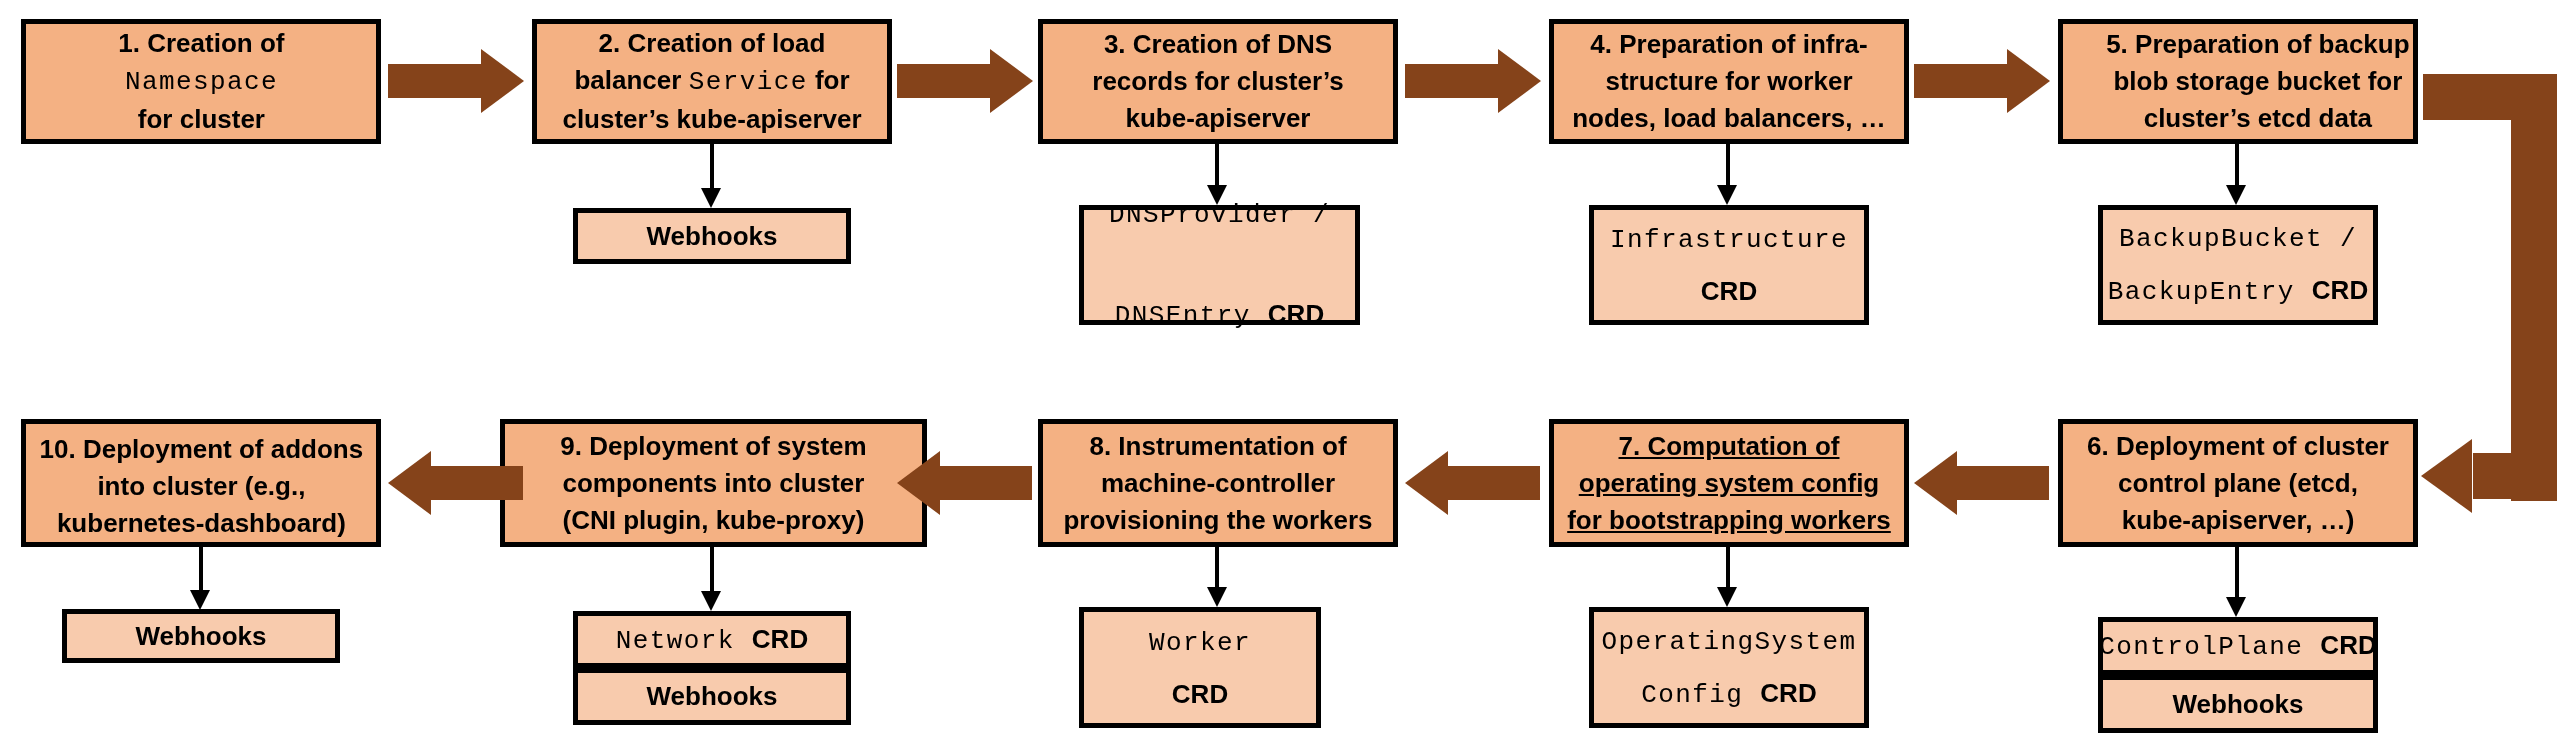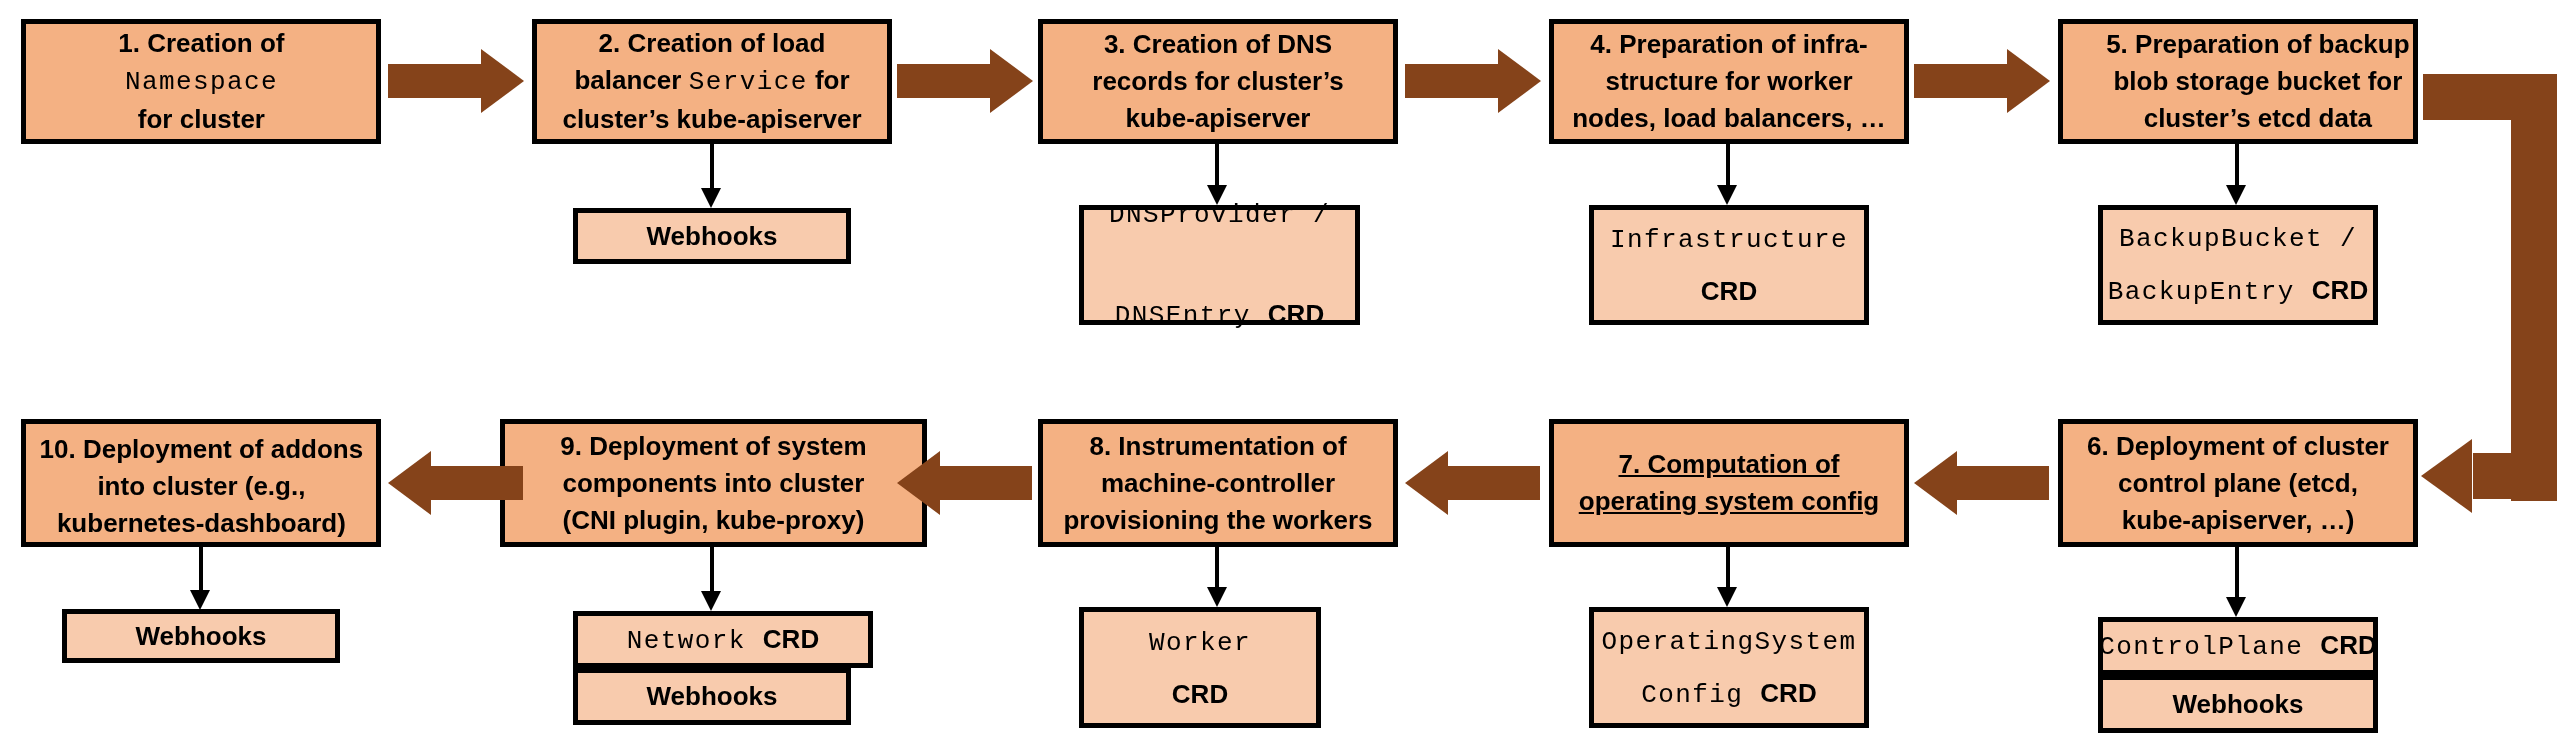--- a/index.html
+++ b/index.html
@@ -78,20 +78,21 @@
       <div class="tline"><span class="seg-b">(CNI plugin, kube-proxy)</span></div>
     </div>
   <div class="box main" style="left:1038px;top:419px;width:360px;height:128px;">
       <div class="tline"><span class="seg-b">8. Instrumentation of</span></div>
       <div class="tline"><span class="seg-b">machine-controller</span></div>
       <div class="tline"><span class="seg-b">provisioning the workers</span></div>
     </div>
   <div class="box main" style="left:1549px;top:419px;width:360px;height:128px;text-decoration:underline;">
       <div class="tline"><span class="seg-b">7. Computation of</span></div>
       <div class="tline"><span class="seg-b">operating system config</span></div>
+      <div class="tline"><span class="seg-b">for bootstrapping workers</span></div>
     </div>
   <div class="box main" style="left:2058px;top:419px;width:360px;height:128px;">
       <div class="tline"><span class="seg-b">6. Deployment of cluster</span></div>
       <div class="tline"><span class="seg-b">control plane (etcd,</span></div>
       <div class="tline"><span class="seg-b">kube-apiserver, …)</span></div>
     </div>
 
   <div class="harrow" style="left:388px;top:49px;">
     <div class="shaft" style="left:0;"></div>
     <div class="head-right" style="left:93px;"></div>
@@ -183,21 +184,21 @@
       <div class="tline"><span class="seg-b">CRD</span></div>
     </div>
   <div class="box sub" style="left:2098px;top:205px;width:280px;height:120px;">
       <div class="tline"><span class="seg-m">BackupBucket /</span></div>
       <div class="tline"><span class="seg-m">BackupEntry </span><span class="seg-b">CRD</span></div>
     </div>
 
   <div class="box sub short" style="left:62px;top:609px;width:278px;height:54px;">
       <div class="tline"><span class="seg-b">Webhooks</span></div>
     </div>
-  <div class="box sub short" style="left:573px;top:611px;width:300px;height:57px;">
+  <div class="box sub short" style="left:573px;top:611px;width:278px;height:57px;">
       <div class="tline"><span class="seg-m">Network </span><span class="seg-b">CRD</span></div>
     </div>
   <div class="box sub short" style="left:573px;top:668px;width:278px;height:57px;">
       <div class="tline"><span class="seg-b">Webhooks</span></div>
     </div>
   <div class="box sub" style="left:1079px;top:607px;width:242px;height:121px;">
       <div class="tline"><span class="seg-m">Worker</span></div>
       <div class="tline"><span class="seg-b">CRD</span></div>
     </div>
   <div class="box sub" style="left:1589px;top:607px;width:280px;height:121px;">

